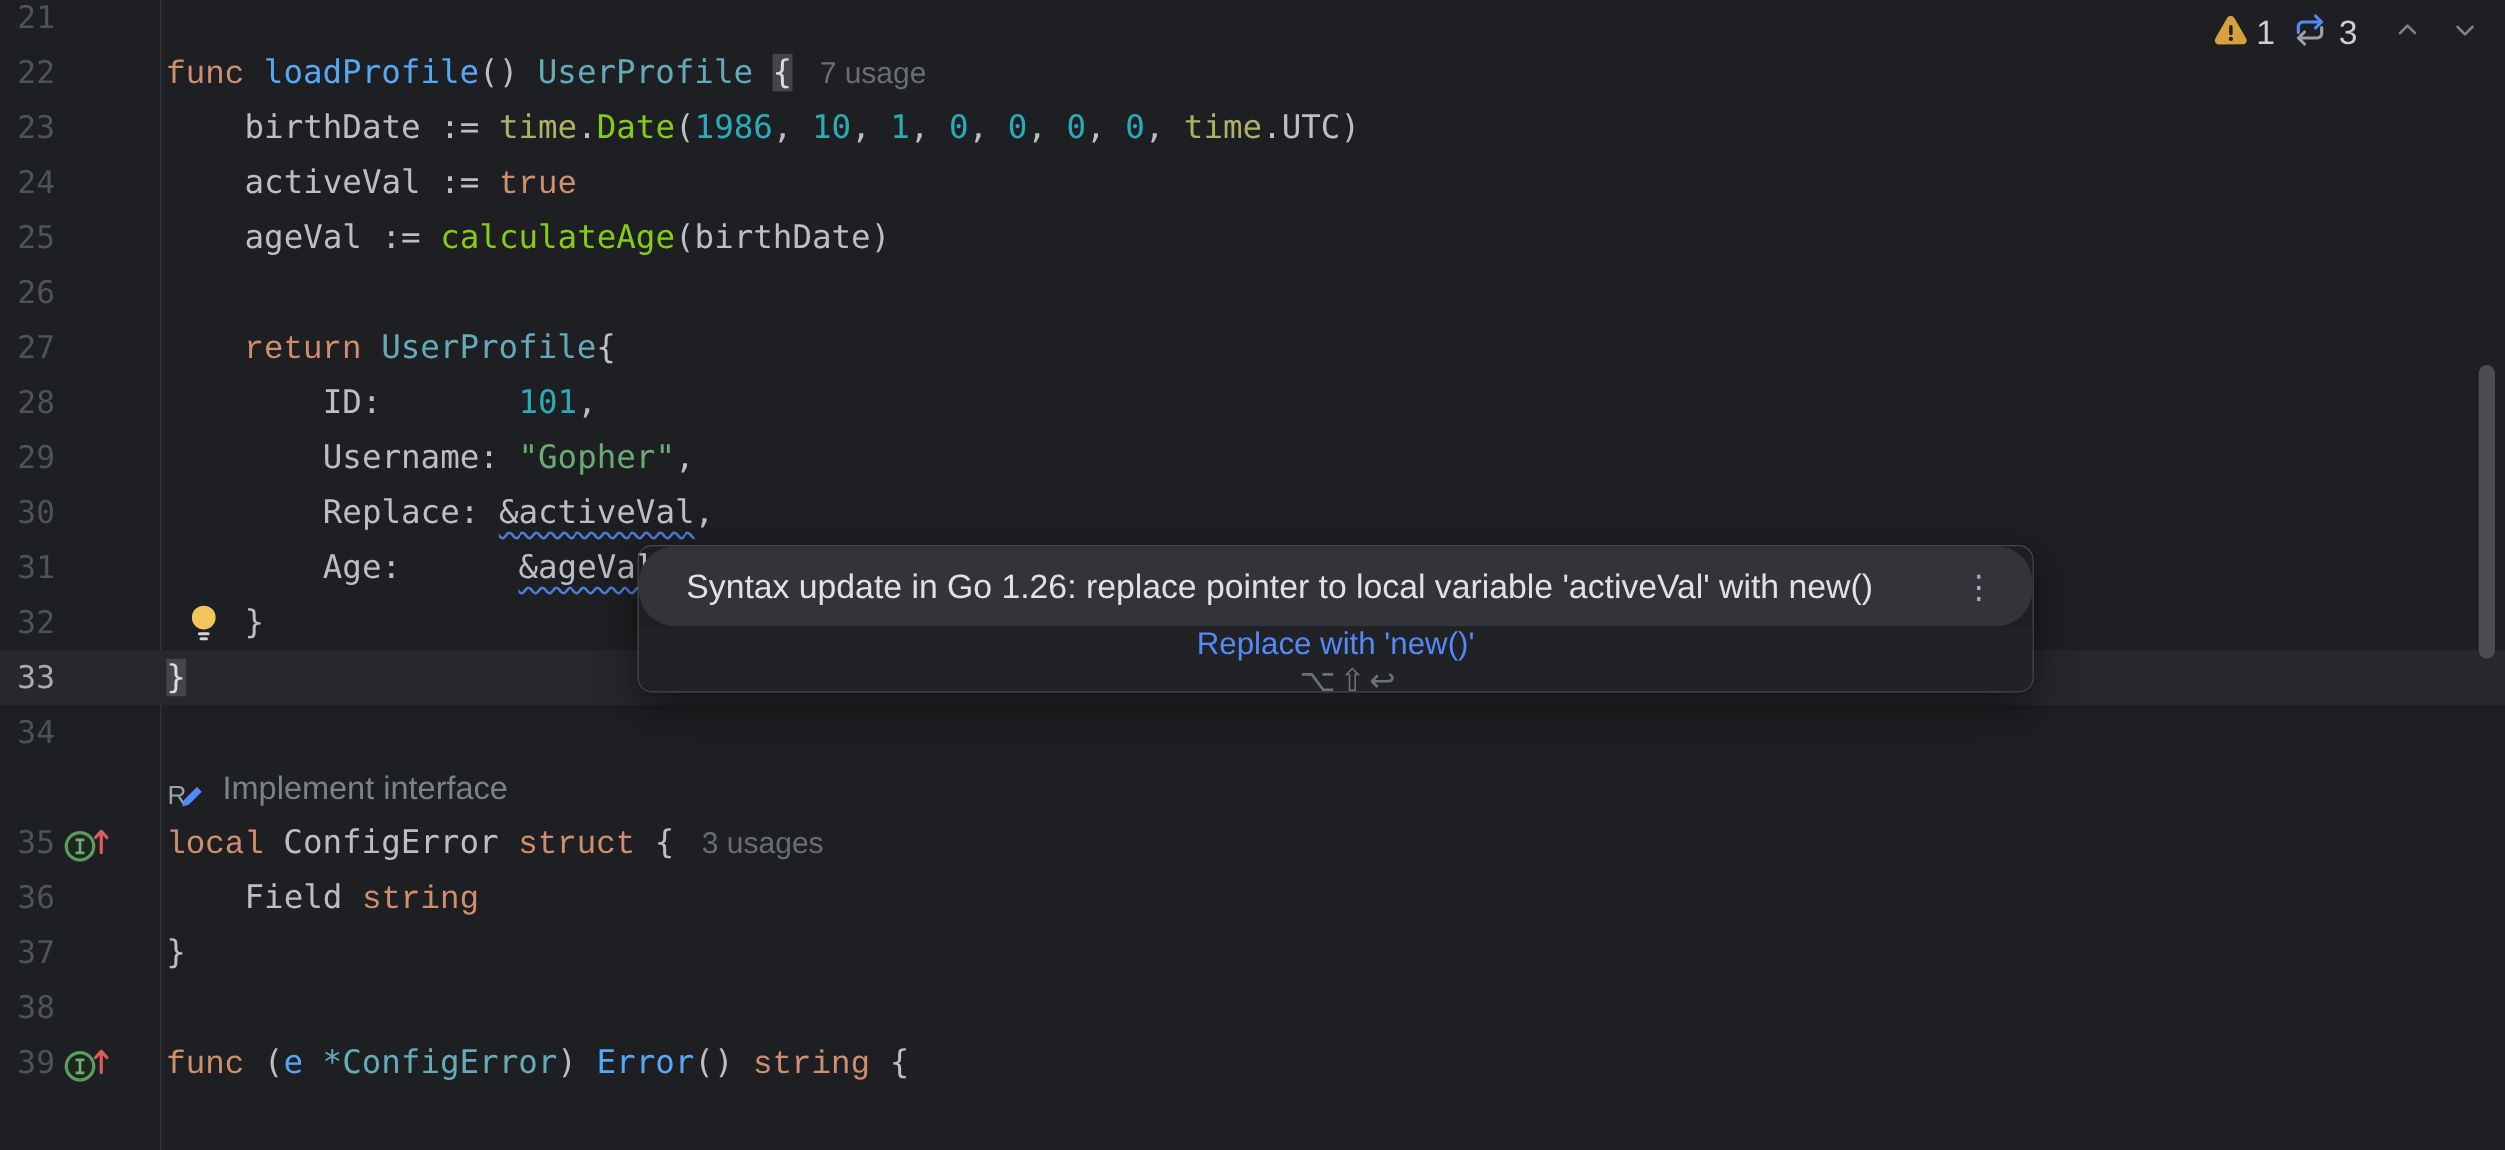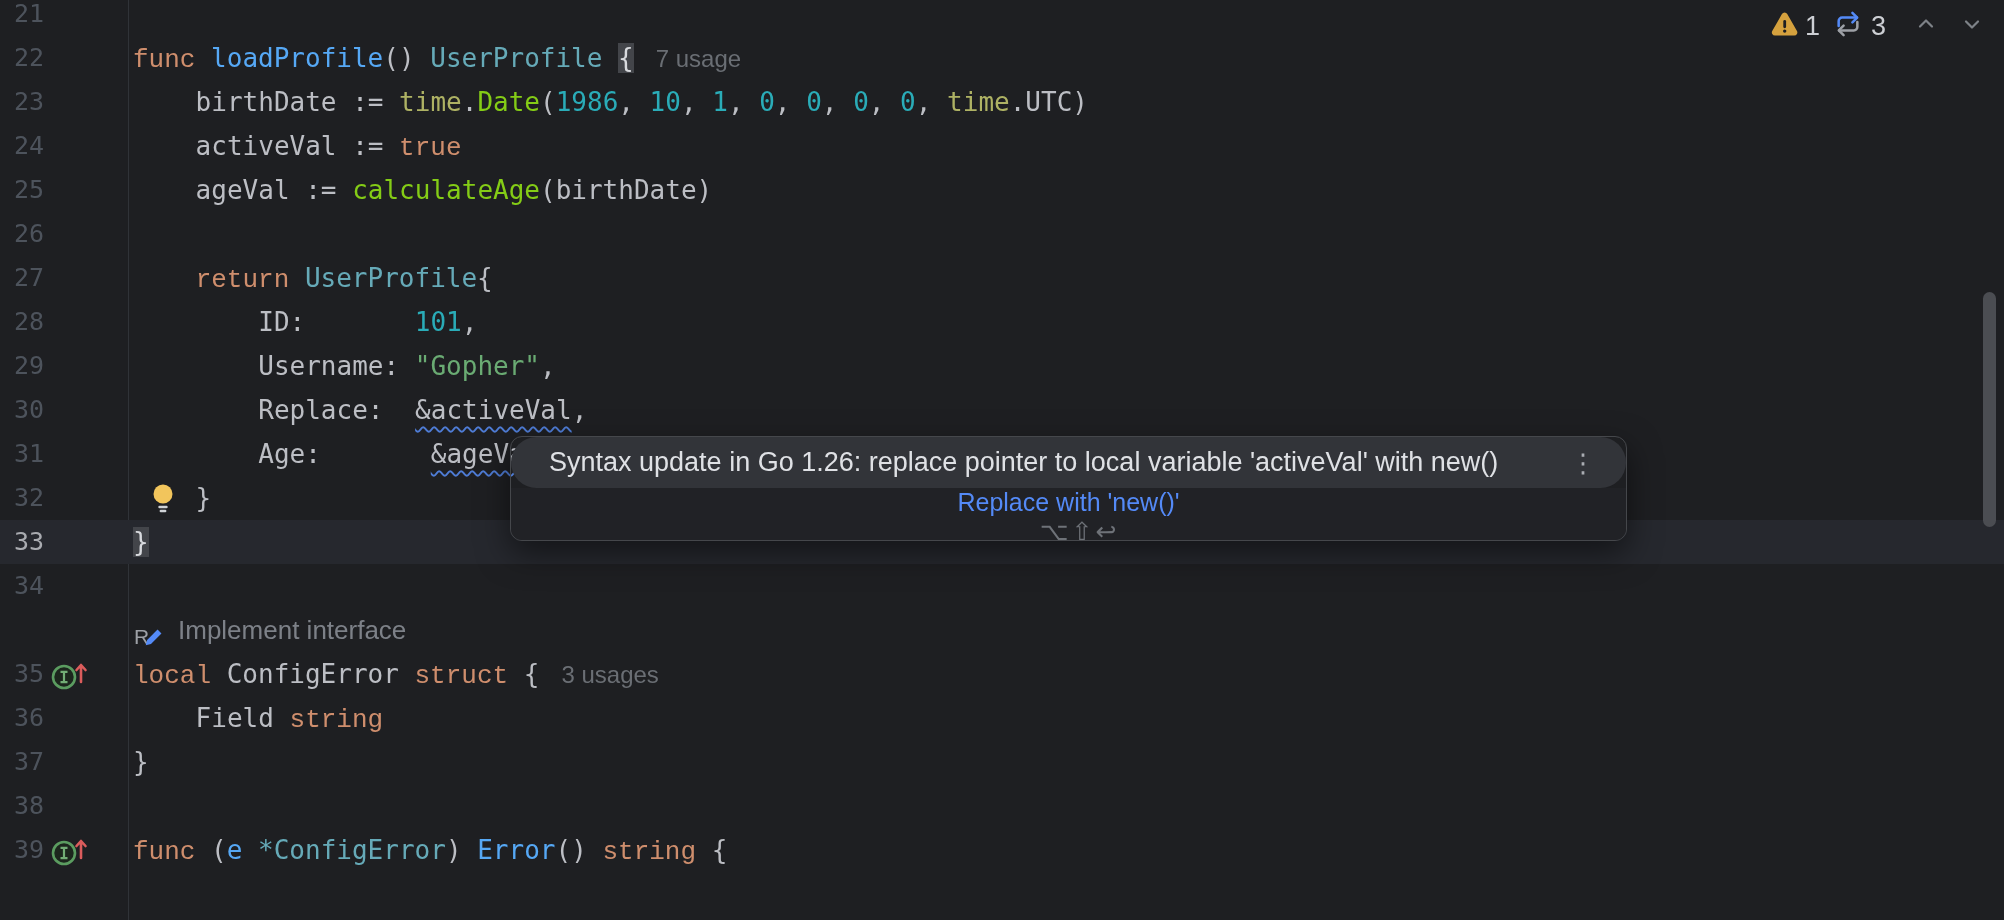--- a/index.html
+++ b/index.html
@@ -26,37 +26,37 @@
   }
   .tk-d{color:#BCBEC4;}
   .tk-kw{color:#CF8E6D;font-family:Liberation Mono, monospace;}
   .tk-fn{color:#56A8F5;}
   .tk-ty{color:#66AAB8;}
   .tk-nu{color:#2AACB8;}
   .tk-st{color:#6AAB73;}
   .tk-pk{color:#AEB264;}
   .tk-ca{color:#84cc16;text-align:center;}
   .tk-pa{color:#56A8F5;}
-  .tk-wv{color:#BCBEC4;text-decoration:underline wavy #4E7CD6;text-decoration-thickness:2px;text-underline-offset:7px;margin-left:16px;}
+  .tk-wv{color:#BCBEC4;text-decoration:underline wavy #4E7CD6;text-decoration-thickness:2px;text-underline-offset:7px;}
   .tk-bh{background:#43454A;color:#D8DADE;}
   .inlay{color:#6A6E74;font-family:"Liberation Sans",sans-serif;font-size:24px;margin-left:22px;}
   .bulb{position:absolute;left:17px;top:7px;}
   .cv-wrap{display:inline-flex;align-items:center;height:44px;}
   .cv-icon{position:relative;width:34px;height:32px;display:inline-block;margin:6px 10px 0 1px;}
   .cv-r{position:absolute;left:0;top:-2px;font-size:21px;color:#9DA0A6;font-family:"Liberation Sans",sans-serif;}
   .cv-pen{position:absolute;left:9px;top:9px;}
   .cv-text{color:#7D8188;font-family:"Liberation Sans",sans-serif;font-size:26px;text-align:center;}
   
   .popup{
     position:absolute;left:510px;top:436px;width:1115px;border-radius:12px;
     border:1px solid #45474B;overflow:hidden;z-index:5;
     box-shadow:0 12px 32px rgba(0,0,0,0.5);
   }
   .popup-title{
-    background:#323439;height:51px;display:flex;align-items:center;
+    background:#323439;height:64px;display:flex;align-items:center;
     padding:0 18px 0 38px;color:#DFE1E5;font-size:27px;border-radius:29px;
   }
   .popup-title-text{flex:1;}
   .kebab{color:#A9ACB2;font-size:26px;line-height:26px;padding:4px 12px;cursor:default;}
   .popup-actions{
     background:#212226;height:52px;display:flex;align-items:center;
     padding:0 38px;font-size:25px;flex-direction:column;
   }
   .plink{color:#548AF7;}
   .pshort{color:#6E7278;margin-left:22px;letter-spacing:3px;font-size:25px;}

